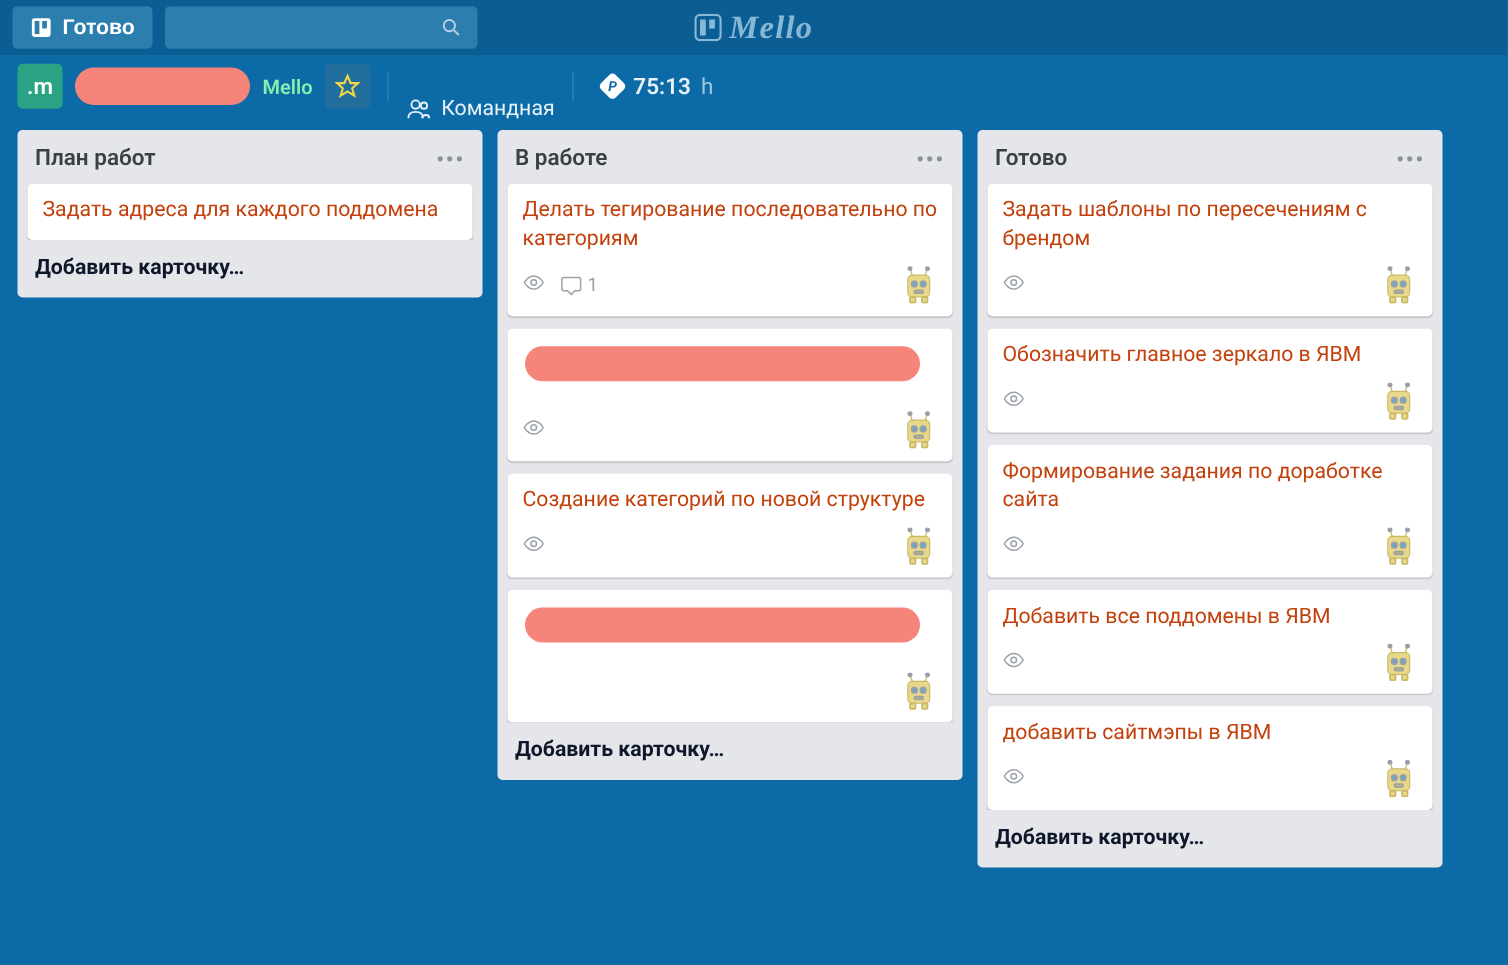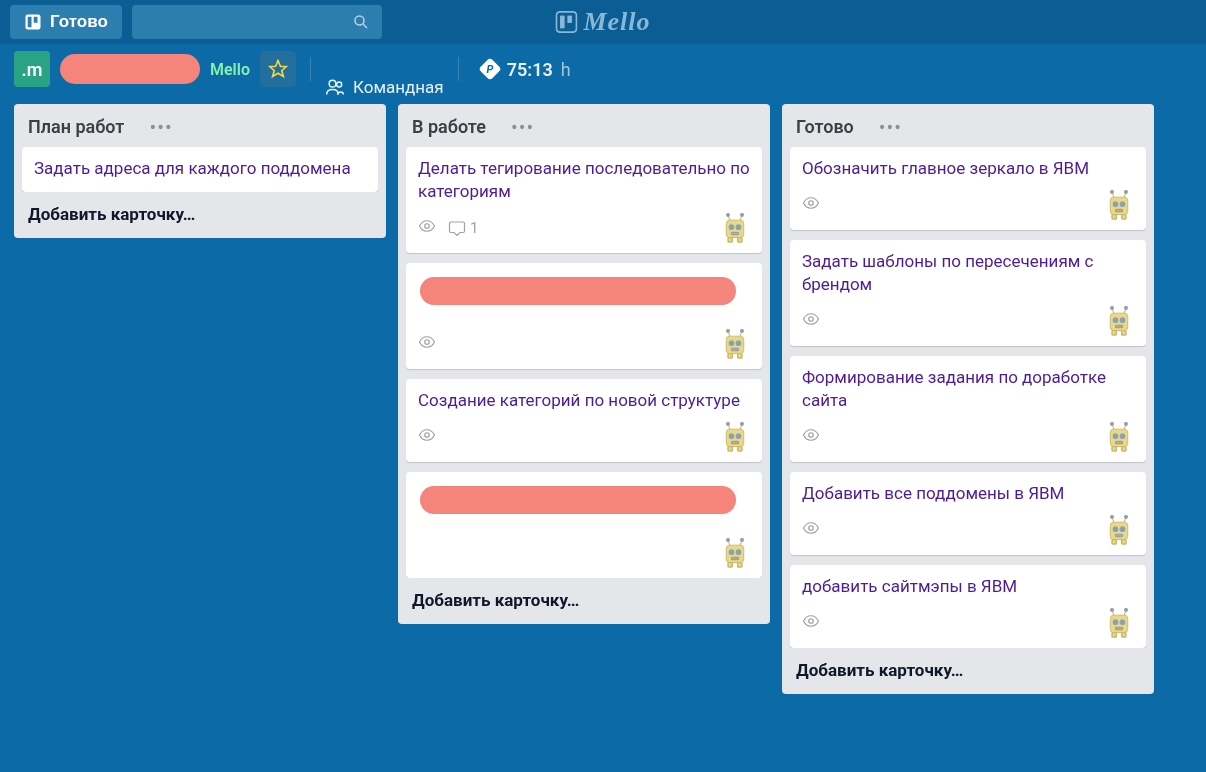--- a/index.html
+++ b/index.html
@@ -134,20 +134,21 @@
     border-radius: 4px;
     width: 372px;
     min-width: 372px;
     display: flex;
     flex-direction: column;
     max-height: 100%;
   }
   .list-header {
     display: flex;
     align-items: center;
+    justify-content: space-between;
     padding: 12px 14px 10px;
     gap: 25px;
   }
   .list-title {
     font-size: 18px;
     font-weight: 600;
     color: #3b3f46;
   }
   .list-menu {
     color: #8b9199; font-size: 20px; letter-spacing: 1px; cursor: pointer; line-height: 8px;
@@ -156,21 +157,21 @@
   .card {
     background: #fff;
     border-radius: 4px;
     padding: 10px 12px 10px;
     box-shadow: 0 1px 1px rgba(0,0,0,0.15);
     cursor: pointer;
     position: relative;
   }
   .card-title {
     font-size: 17px;
-    color: #4c1d95;
+    color: #c2410c;
     line-height: 1.35;
     margin-bottom: 2px;
   }
   .card-badges {
     display: flex;
     align-items: center;
     gap: 12px;
     margin-top: 10px;
     color: #9ba1a8;
     min-height: 30px;
@@ -376,44 +377,44 @@
       </div>
       <div class="add-card">Добавить карточку…</div>
     </div>
     <div class="list">
       <div class="list-header">
         <span class="list-title">Готово</span>
         <span class="list-menu">•••</span>
       </div>
       <div class="cards">
         <div class="card">
+          <div class="card-title">Задать шаблоны по пересечениям с брендом</div>
+          <div class="card-badges">
+            <span><svg viewBox="0 0 24 24">
+                <path d="M2 12s3.5-7 10-7 10 7 10 7-3.5 7-10 7S2 12 2 12z"></path>
+                <circle cx="12" cy="12" r="3"></circle>
+              </svg></span>
+            <span class="card-avatar">
+              <svg viewBox="0 0 32 34">
+                <rect x="6" y="8" width="20" height="20" rx="4" fill="#e8d98a" stroke="#c9b865" stroke-width="1"></rect>
+                <rect x="8" y="28" width="5" height="5" rx="1" fill="#e8d98a" stroke="#c9b865"></rect>
+                <rect x="19" y="28" width="5" height="5" rx="1" fill="#e8d98a" stroke="#c9b865"></rect>
+                <circle cx="12" cy="16" r="2.5" fill="#6aa8c4"></circle>
+                <circle cx="20" cy="16" r="2.5" fill="#6aa8c4"></circle>
+                <rect x="12" y="22" width="8" height="2.5" rx="1" fill="#c9b865"></rect>
+                <line x1="10" y1="8" x2="8" y2="2" stroke="#c9b865" stroke-width="1.2"></line>
+                <line x1="22" y1="8" x2="24" y2="2" stroke="#c9b865" stroke-width="1.2"></line>
+                <circle cx="8" cy="2" r="1.5" fill="#e07b6f"></circle>
+                <circle cx="24" cy="2" r="1.5" fill="#6aa8c4"></circle>
+              </svg>
+            </span>
+          </div>
+        </div>
+        <div class="card">
           <div class="card-title">Обозначить главное зеркало в ЯВМ</div>
-          <div class="card-badges">
-            <span><svg viewBox="0 0 24 24">
-                <path d="M2 12s3.5-7 10-7 10 7 10 7-3.5 7-10 7S2 12 2 12z"></path>
-                <circle cx="12" cy="12" r="3"></circle>
-              </svg></span>
-            <span class="card-avatar">
-              <svg viewBox="0 0 32 34">
-                <rect x="6" y="8" width="20" height="20" rx="4" fill="#e8d98a" stroke="#c9b865" stroke-width="1"></rect>
-                <rect x="8" y="28" width="5" height="5" rx="1" fill="#e8d98a" stroke="#c9b865"></rect>
-                <rect x="19" y="28" width="5" height="5" rx="1" fill="#e8d98a" stroke="#c9b865"></rect>
-                <circle cx="12" cy="16" r="2.5" fill="#6aa8c4"></circle>
-                <circle cx="20" cy="16" r="2.5" fill="#6aa8c4"></circle>
-                <rect x="12" y="22" width="8" height="2.5" rx="1" fill="#c9b865"></rect>
-                <line x1="10" y1="8" x2="8" y2="2" stroke="#c9b865" stroke-width="1.2"></line>
-                <line x1="22" y1="8" x2="24" y2="2" stroke="#c9b865" stroke-width="1.2"></line>
-                <circle cx="8" cy="2" r="1.5" fill="#e07b6f"></circle>
-                <circle cx="24" cy="2" r="1.5" fill="#6aa8c4"></circle>
-              </svg>
-            </span>
-          </div>
-        </div>
-        <div class="card">
-          <div class="card-title">Задать шаблоны по пересечениям с брендом</div>
           <div class="card-badges">
             <span><svg viewBox="0 0 24 24">
                 <path d="M2 12s3.5-7 10-7 10 7 10 7-3.5 7-10 7S2 12 2 12z"></path>
                 <circle cx="12" cy="12" r="3"></circle>
               </svg></span>
             <span class="card-avatar">
               <svg viewBox="0 0 32 34">
                 <rect x="6" y="8" width="20" height="20" rx="4" fill="#e8d98a" stroke="#c9b865" stroke-width="1"></rect>
                 <rect x="8" y="28" width="5" height="5" rx="1" fill="#e8d98a" stroke="#c9b865"></rect>
                 <rect x="19" y="28" width="5" height="5" rx="1" fill="#e8d98a" stroke="#c9b865"></rect>

